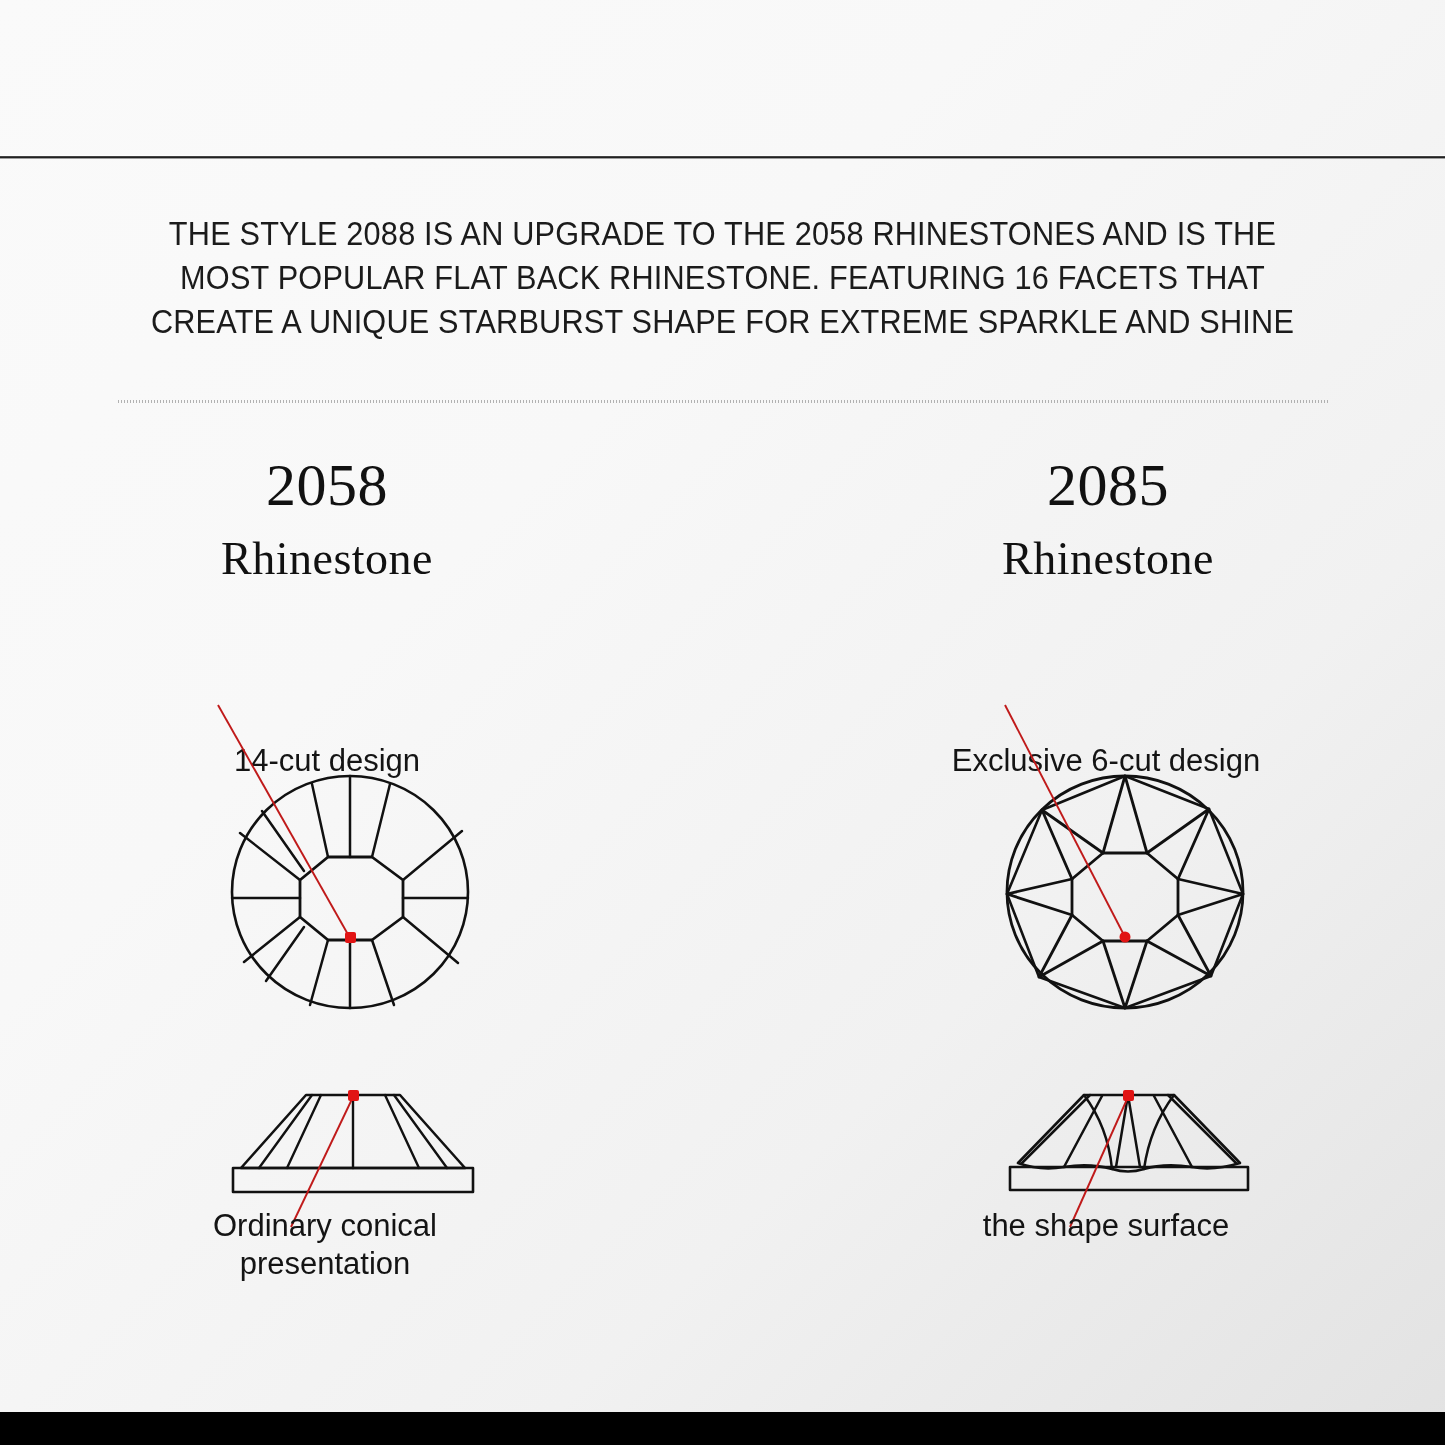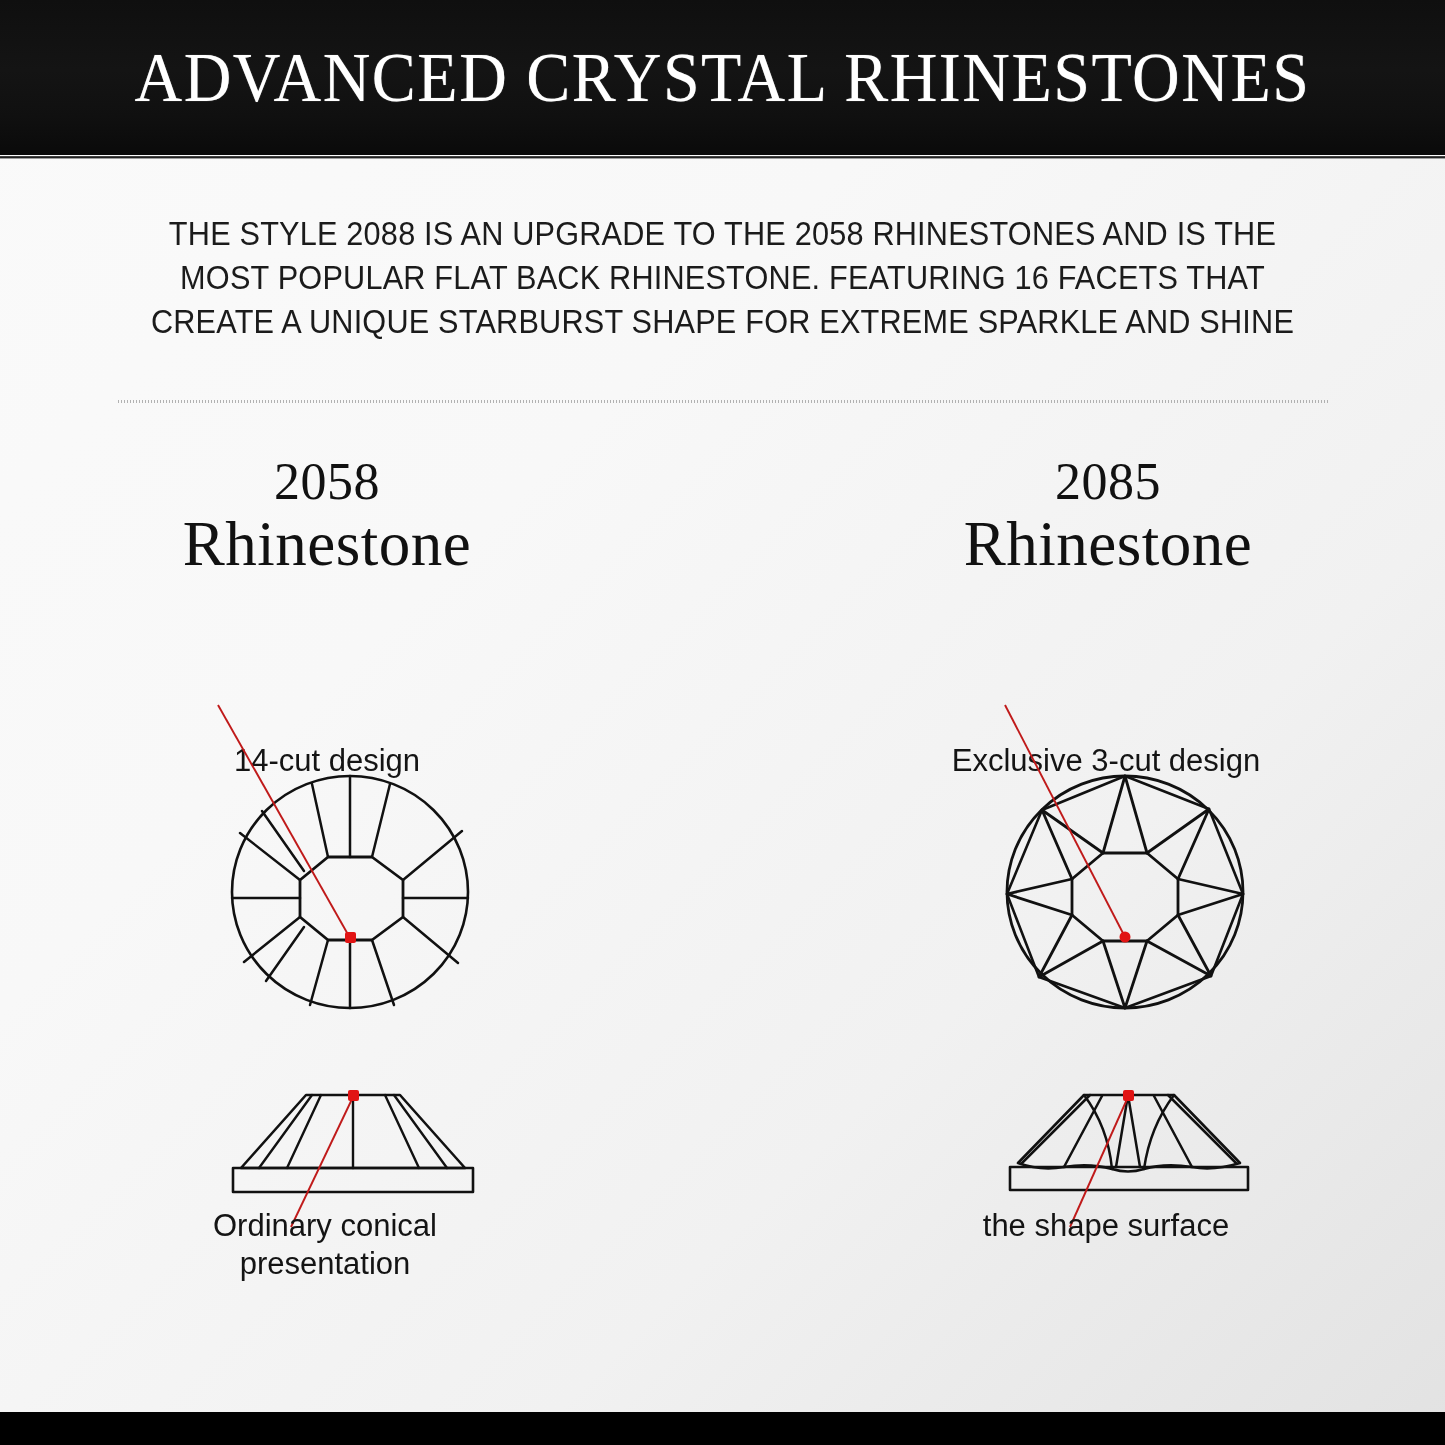--- a/index.html
+++ b/index.html
@@ -91,22 +91,22 @@
   #column-left  { left: 35px; }
   #column-right { left: 790px; }
 
   .column-heading {
     font-family: "Liberation Serif", "DejaVu Serif", serif;
     color: #111111;
     text-align: center;
     line-height: 1.02;
     letter-spacing: 0.5px;
   }
-  .heading-number { display:block; font-size: 52px; }
-  .heading-word   { display:block; font-size: 63px; margin-top: 4px; }
+  .heading-number { display:block; font-size: 60px; }
+  .heading-word   { display:block; font-size: 46px; margin-top: 20px; }
 
   #column-left .column-heading  { transform: translateX(-18px); }
   #column-right .column-heading { transform: translateX(8px); }
 
   .cut-label {
     font-family: "Liberation Sans", sans-serif;
     font-size: 31px;
     color: #141414;
     text-align: center;
     position: absolute;
@@ -160,23 +160,20 @@
     height: 33px;
     background: #000000;
     z-index: 5;
   }
 </style>
 </head>
 <body>
 
 <div id="page">
 
-  <div id="header-banner">
-    <div id="header-title">ADVANCED CRYSTAL RHINESTONES</div>
-  </div>
   <div id="header-underline"></div>
 
   <div id="intro-block">
     <div class="intro-line">THE STYLE 2088 IS AN UPGRADE TO THE 2058 RHINESTONES AND IS THE</div>
     <div class="intro-line">MOST POPULAR FLAT BACK RHINESTONE. FEATURING 16 FACETS THAT</div>
     <div class="intro-line">CREATE A UNIQUE STARBURST SHAPE FOR EXTREME SPARKLE AND SHINE</div>
   </div>
 
   <div id="divider"></div>
 
@@ -252,21 +249,21 @@
     </div>
   </div>
 
   <div class="column" id="column-right">
 
     <div class="column-heading">
       <span class="heading-number">2085</span>
       <span class="heading-word">Rhinestone</span>
     </div>
 
-    <div class="cut-label">Exclusive 3-cut design</div>
+    <div class="cut-label">Exclusive 6-cut design</div>
 
     <div class="diagram-top">
       <svg width="300" height="250" viewBox="0 0 300 250">
         <g fill="none" stroke="#111111" stroke-width="2.8" stroke-linejoin="round" stroke-linecap="round">
 
           <ellipse cx="150" cy="125" rx="118" ry="116"></ellipse>
 
           <polygon points="128,86 172,86 203,112 203,148 172,174 128,174 97,148 97,112" stroke-width="2.8"></polygon>
 
           <g stroke-width="2.8">

